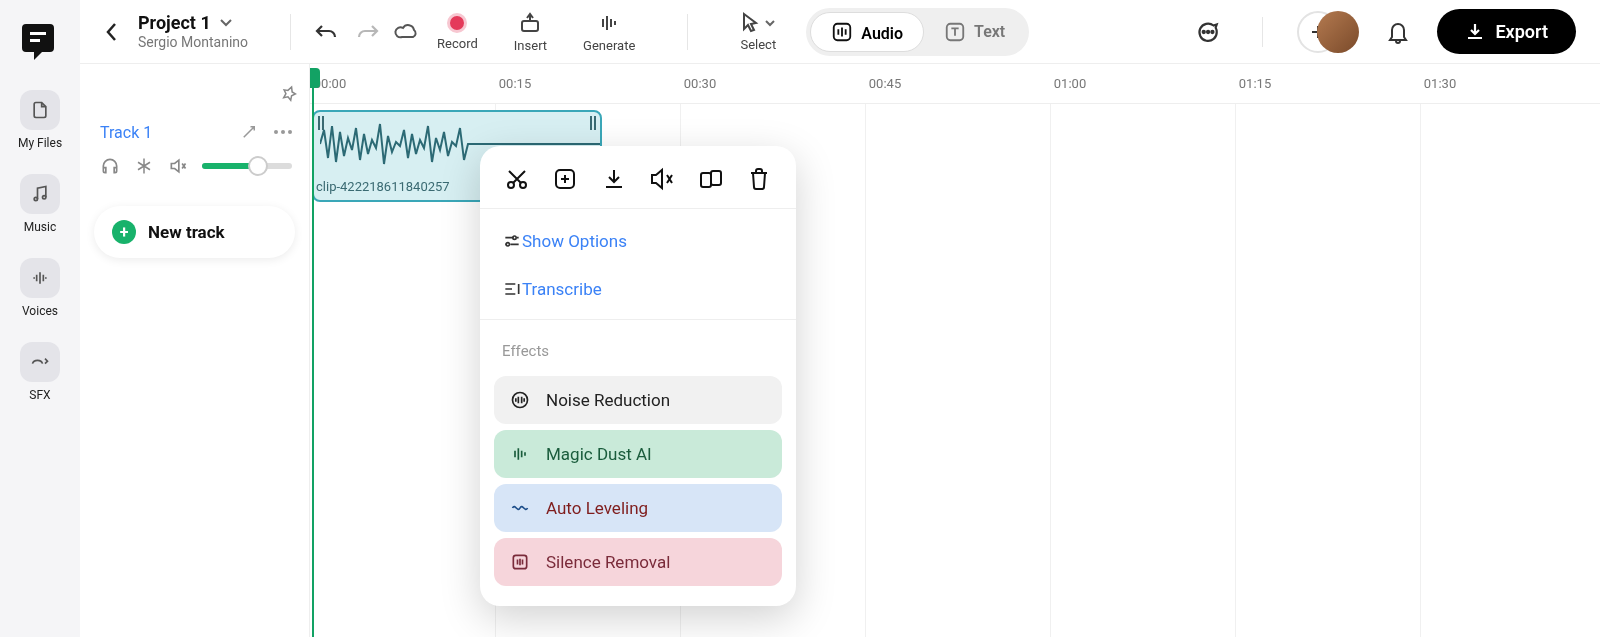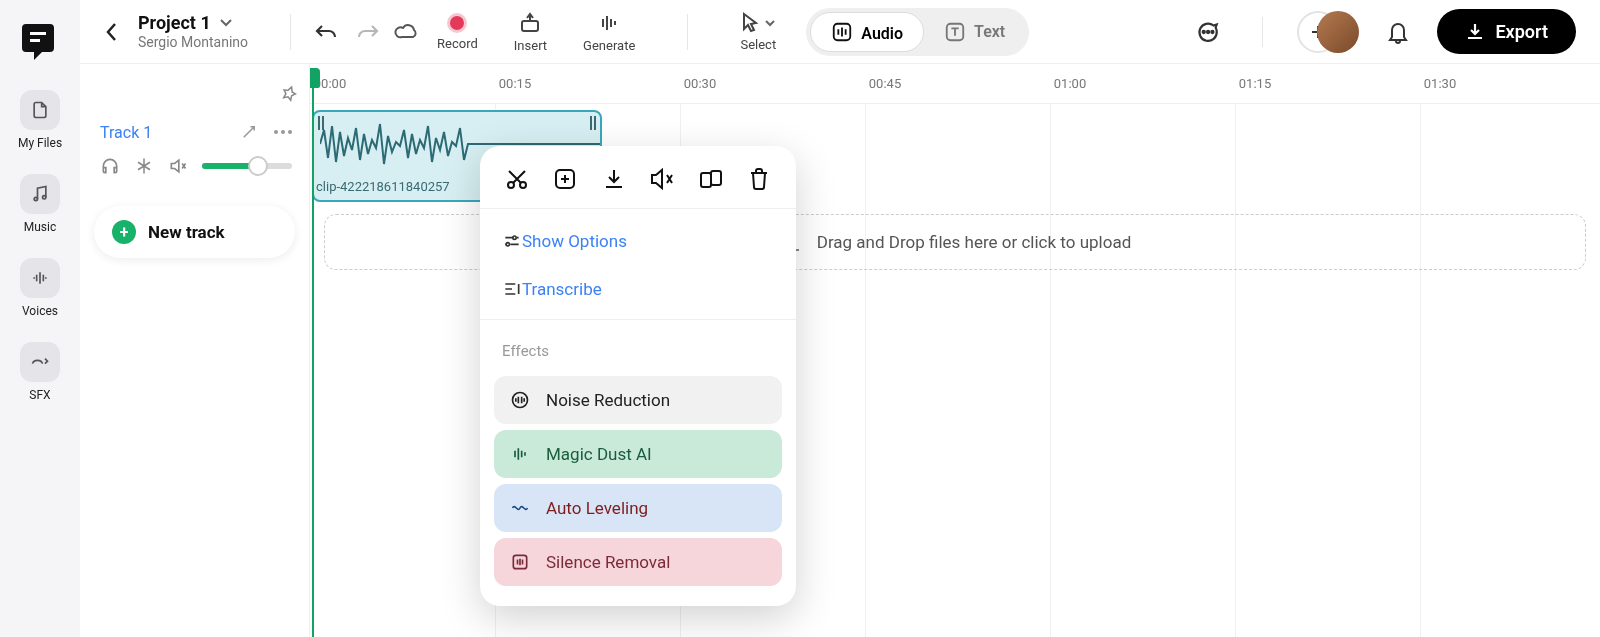--- a/index.html
+++ b/index.html
@@ -322,26 +322,20 @@
 
     <div class="clip">
       <div class="clip-handle left"></div>
       <div class="clip-handle right"></div>
       <svg class="clip-wave" viewBox="0 0 280 48" preserveAspectRatio="none">
         <path d="M0 24 L4 10 L8 38 L12 6 L16 42 L20 12 L24 36 L28 18 L32 30 L36 8 L40 40 L44 14 L48 34 L52 20 L56 28 L60 4 L64 44 L68 16 L72 32 L76 22 L80 26 L84 10 L88 38 L92 14 L96 34 L100 20 L104 28 L108 6 L112 42 L116 18 L120 30 L124 12 L128 36 L132 22 L136 26 L140 8 L144 40 L148 24 L152 24 L156 24 L160 24 L280 24" fill="none" stroke="#2c6a75" stroke-width="2"></path>
       </svg>
       <span class="clip-label">clip-422218611840257</span>
     </div>
 
-    <div class="dropzone">
-      <svg width="24" height="24" viewBox="0 0 24 24" fill="none" stroke="#888" stroke-width="2">
-          <path d="M12 16V4M8 8l4-4 4 4M4 20h16"></path>
-        </svg>
-      <span>Drag and Drop files here or click to upload</span>
-    </div>
 
     <div class="ctx">
       <div class="ctx-iconrow">
         <div class="ib">
             <svg width="24" height="24" viewBox="0 0 24 24" fill="none" stroke="#111" stroke-width="2">
               <circle cx="6" cy="18" r="3"></circle>
               <circle cx="18" cy="18" r="3"></circle>
               <path d="M8 16L20 4M16 16L4 4"></path>
             </svg>
           </div>

